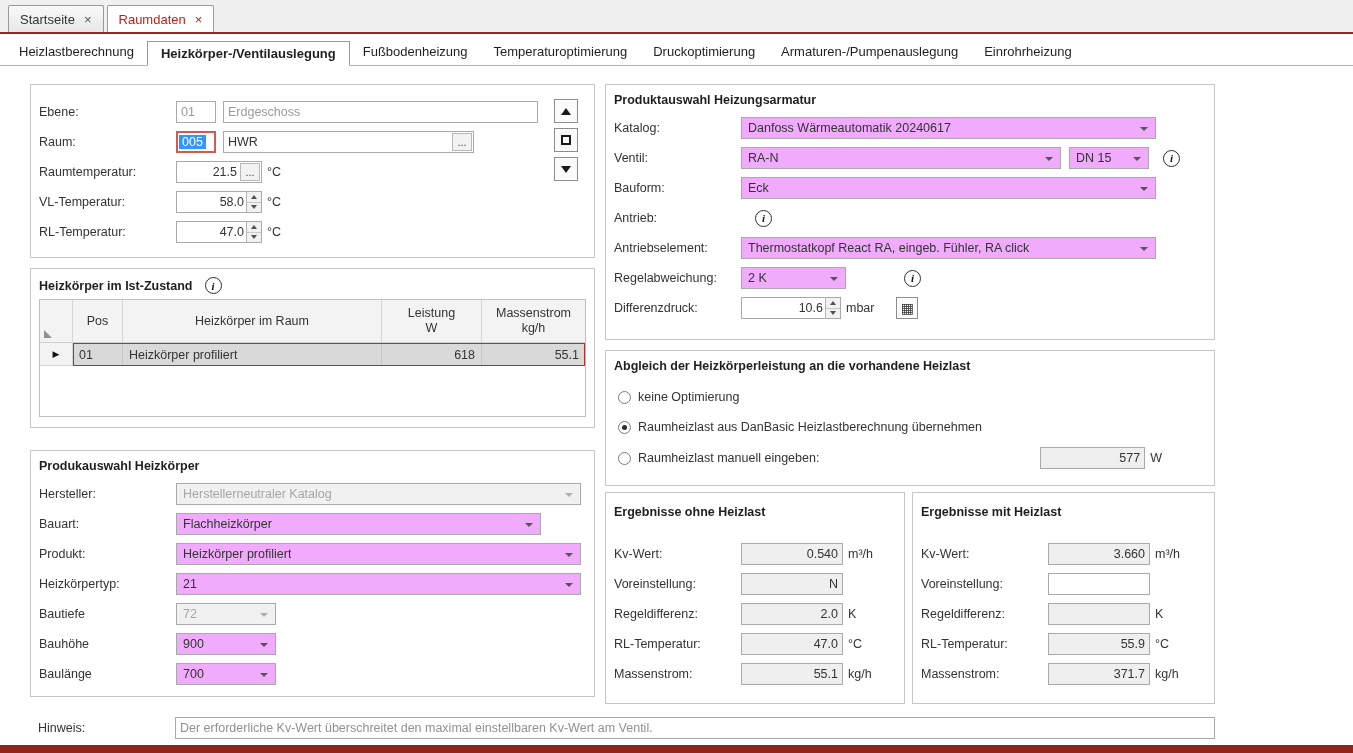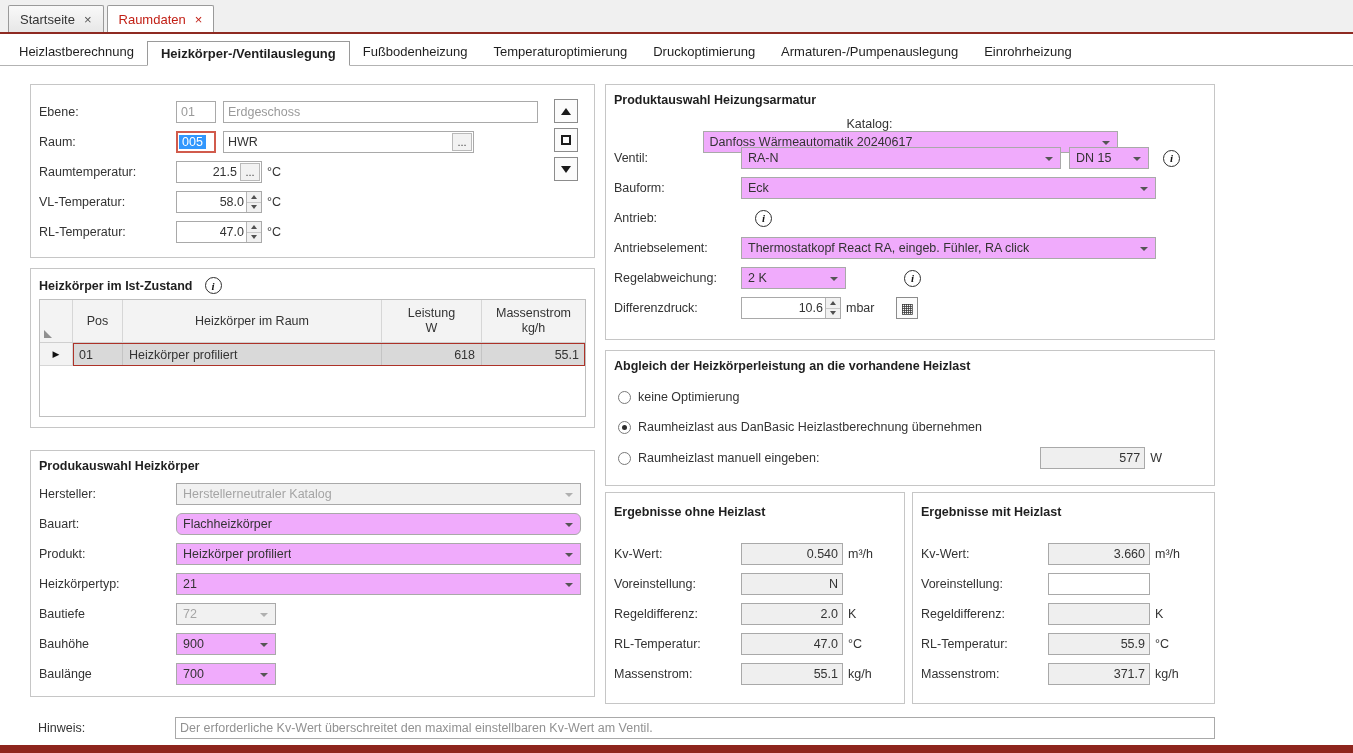--- a/index.html
+++ b/index.html
@@ -241,21 +241,21 @@
 <div class="box" style="left:30px;top:450px;width:565px;height:247px;">
   <span class="box-title">Produkauswahl Heizkörper</span>
   <div class="frow" style="margin-top:10px;">
     <div class="lbl">Hersteller:</div>
     <div class="dd dis" style="width:405px;">
         <span class="v">Herstellerneutraler Katalog</span>
       </div>
   </div>
   <div class="frow">
     <div class="lbl">Bauart:</div>
-    <div class="dd" style="width:405px;border-radius:6px;">
+    <div class="dd" style="width:365px;">
         <span class="v">Flachheizkörper</span>
       </div>
   </div>
   <div class="frow">
     <div class="lbl">Produkt:</div>
     <div class="dd" style="width:405px;">
         <span class="v">Heizkörper profiliert</span>
       </div>
   </div>
   <div class="frow">
@@ -279,21 +279,21 @@
   <div class="frow">
     <div class="lbl">Baulänge</div>
     <div class="dd" style="width:100px;">
         <span class="v">700</span>
       </div>
   </div>
 </div>
 
 <div class="box" style="left:605px;top:84px;width:610px;height:256px;">
   <span class="box-title">Produktauswahl Heizungsarmatur</span>
-  <div class="frow" style="margin-top:10px;flex-direction:column;">
+  <div class="frow" style="margin-top:10px;">
     <div class="lbl2">Katalog:</div>
     <div class="dd" style="width:415px;">
         <span class="v">Danfoss Wärmeautomatik 20240617</span>
       </div>
   </div>
   <div class="frow">
     <div class="lbl2">Ventil:</div>
     <div class="dd" style="width:320px;">
         <span class="v">RA-N</span>
       </div>

